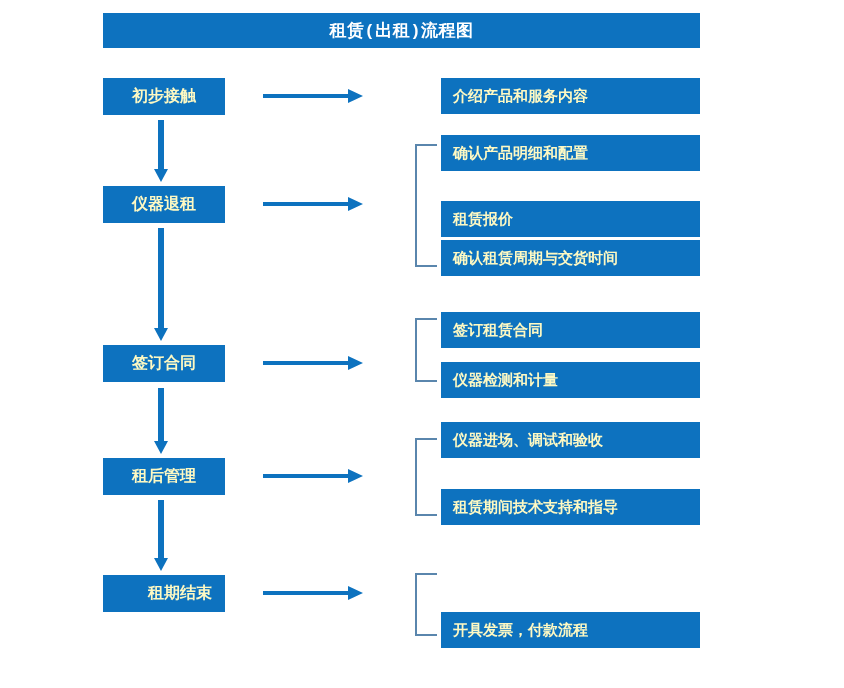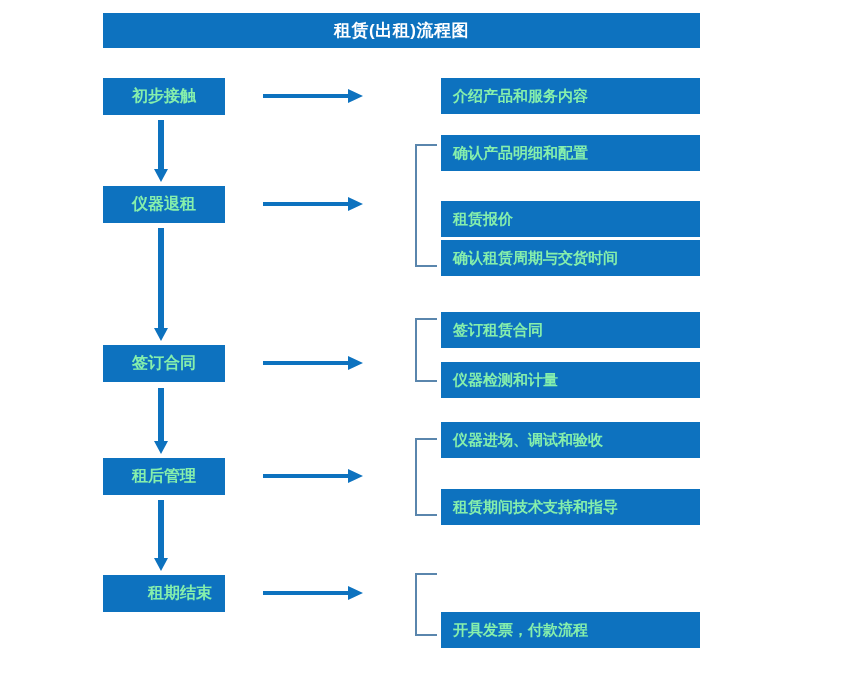--- a/index.html
+++ b/index.html
@@ -9,20 +9,21 @@
   }
   body {
     font-family: "Liberation Sans", "DejaVu Sans", sans-serif;
   }
   #canvas {
     position: relative;
     width: 844px;
     height: 688px;
     background: #ffffff;
     overflow: hidden;
+    font-family: Liberation Mono, monospace;
   }
 
   
   .title-bar {
     position: absolute;
     left: 103px;
     top: 13px;
     width: 597px;
     height: 35px;
     background: #0d72bf;
@@ -32,21 +33,21 @@
     display: flex;
     align-items: center;
     justify-content: center;
     letter-spacing: 0.5px;
   }
 
   
   .box {
     position: absolute;
     background: #0d72bf;
-    color: #86efac;
+    color: #fef9c3;
     font-weight: bold;
     display: flex;
     align-items: center;
     box-sizing: border-box;
   }
 
   
   .stage-box {
     left: 103px;
     width: 122px;

